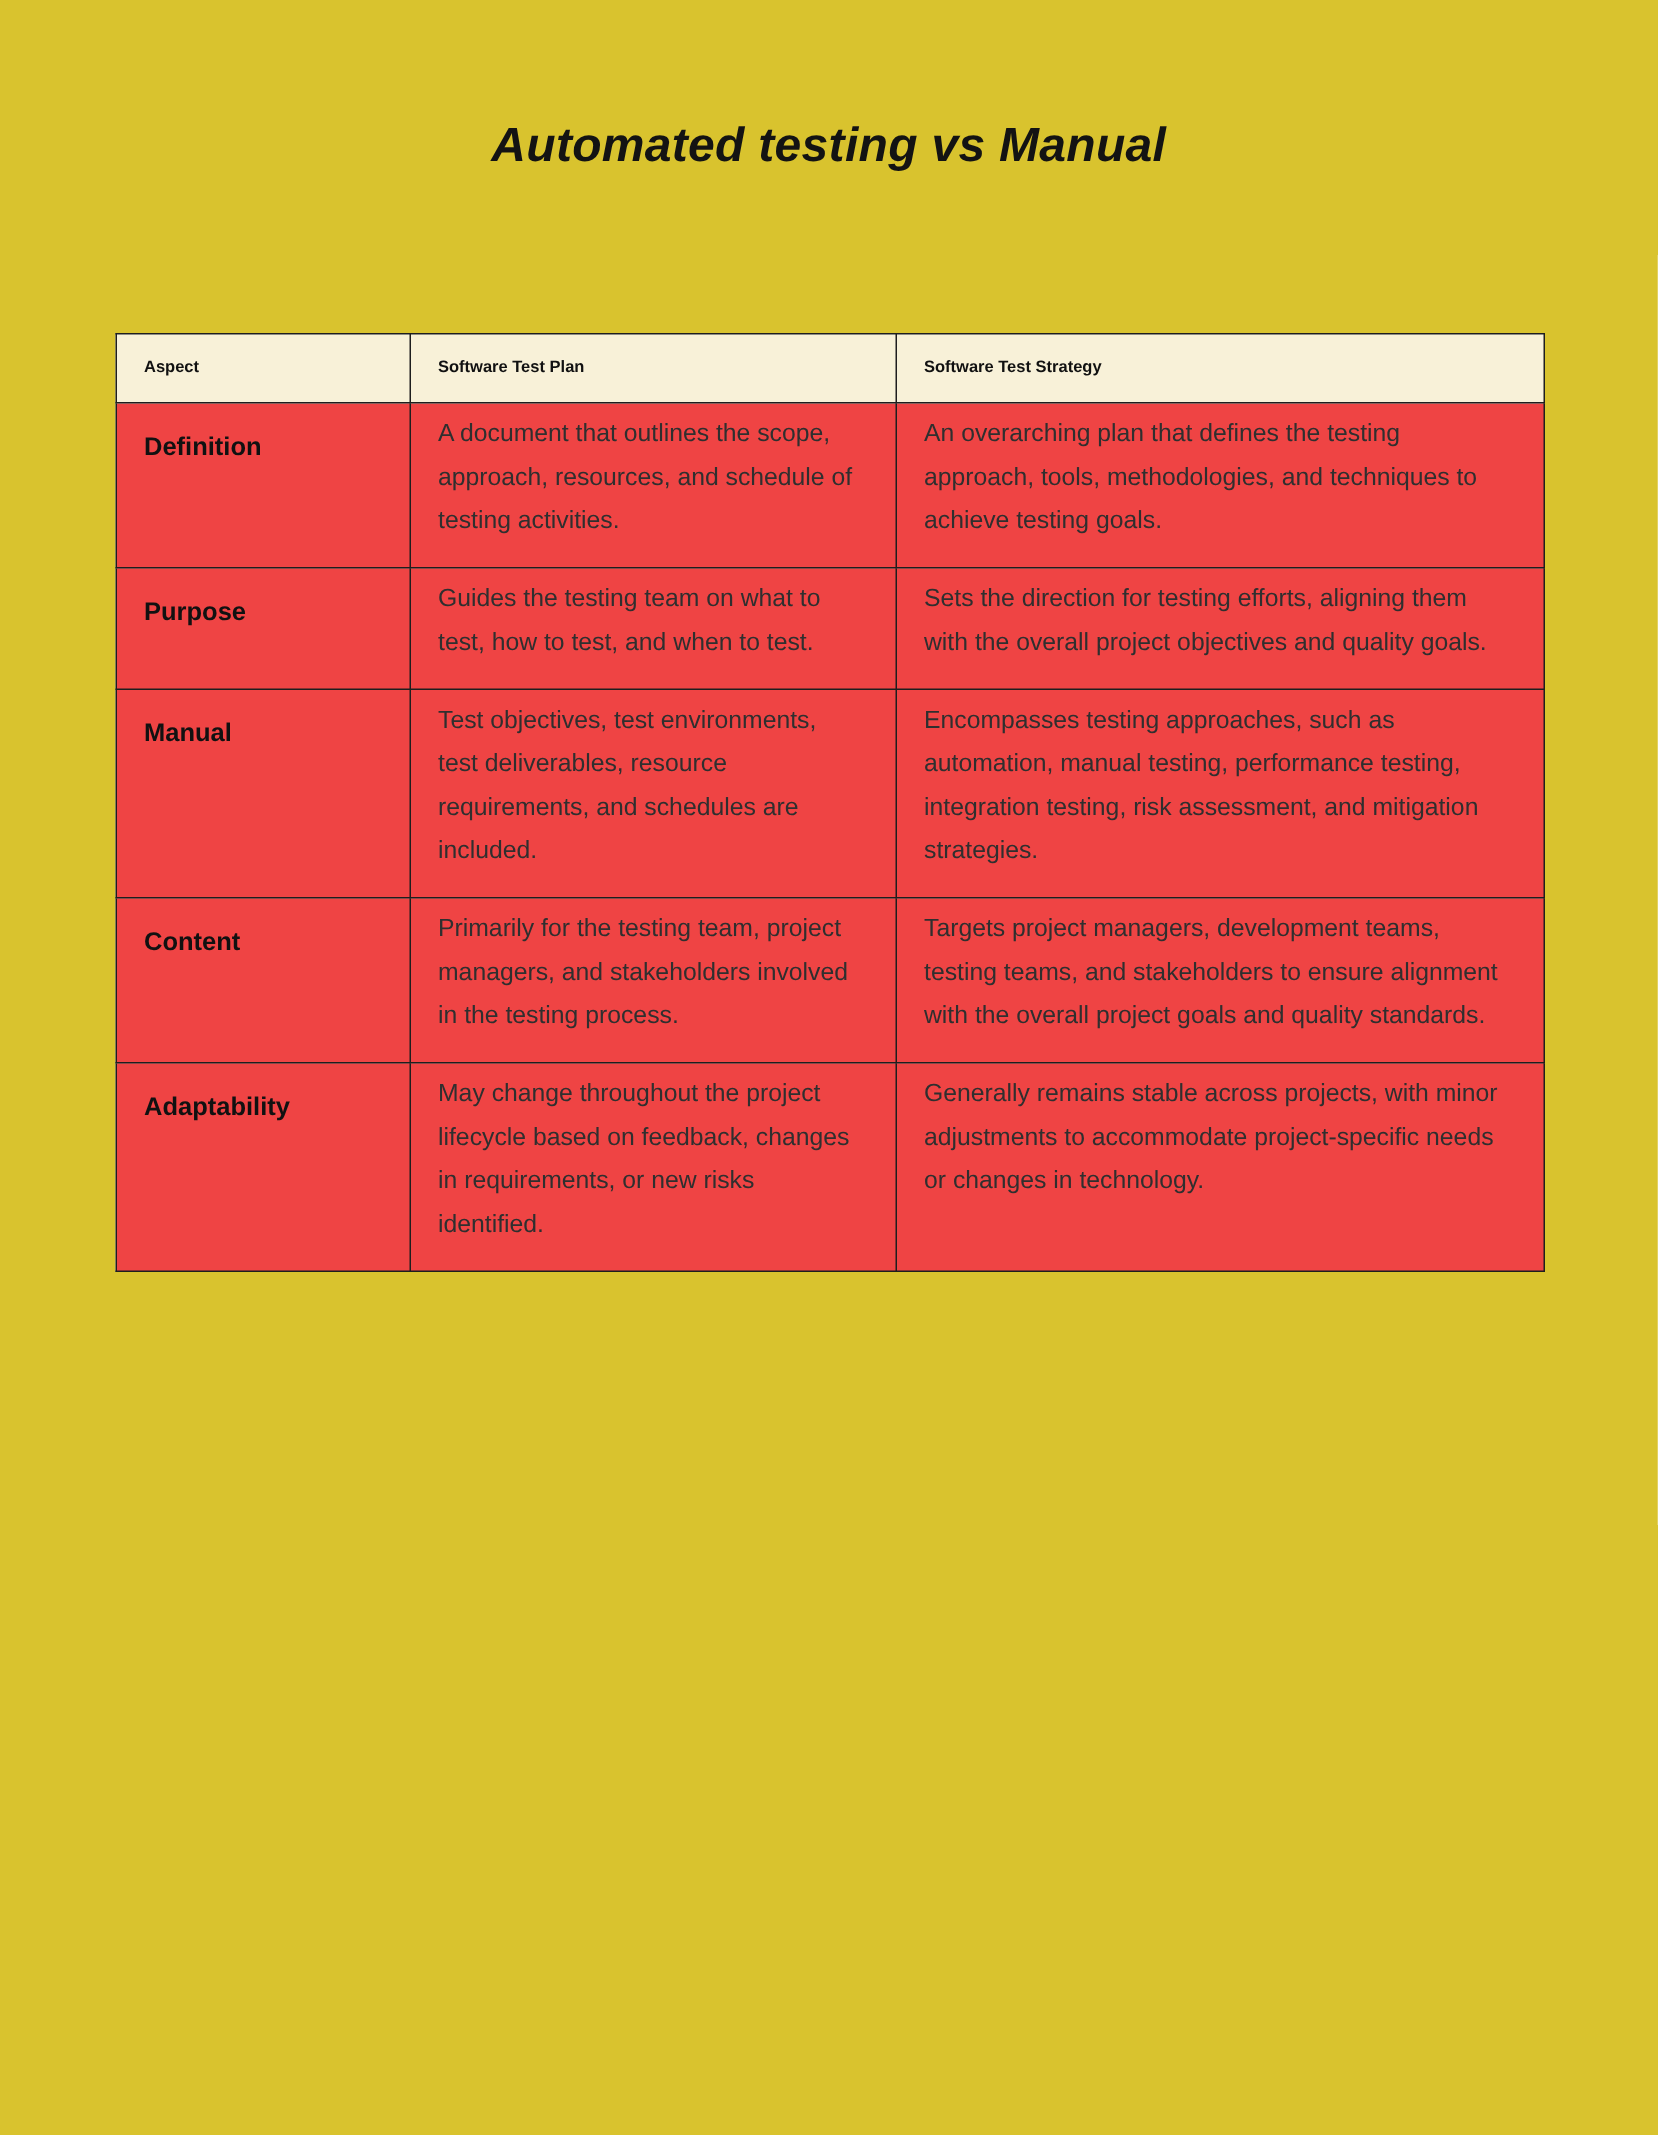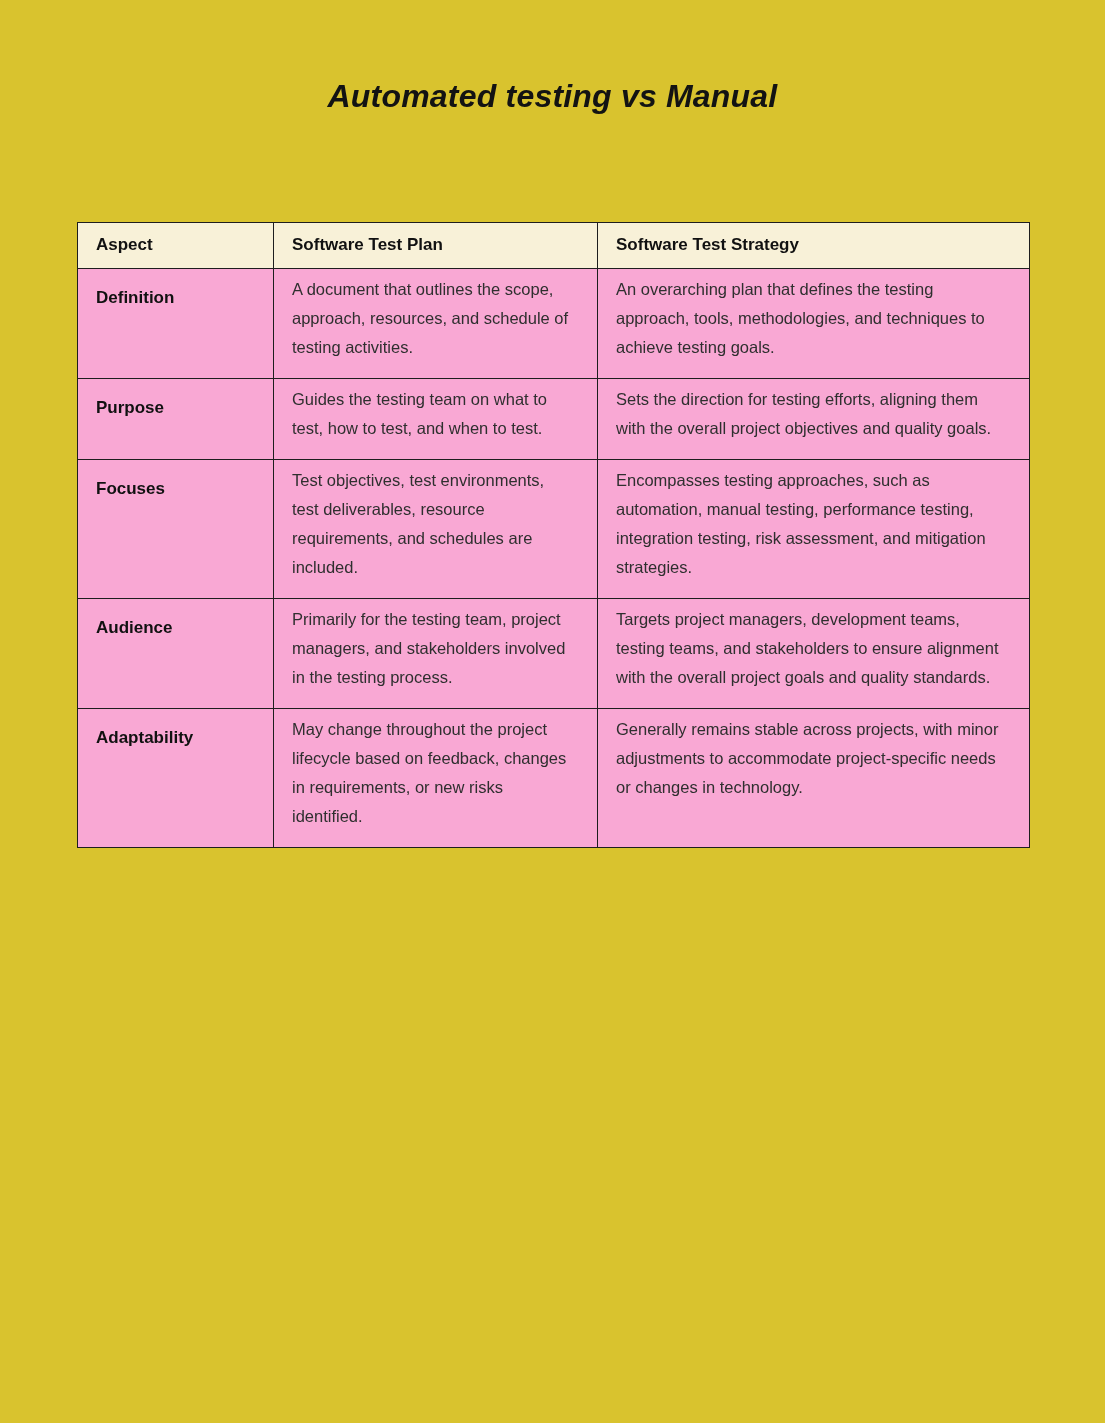--- a/index.html
+++ b/index.html
@@ -40,27 +40,27 @@
   table.compare col.c2 { width: 324px; }
   table.compare col.c3 { width: 432px; }
   table.compare th, table.compare td {
     border: 1.5px solid #1e1e1e;
     vertical-align: top;
     text-align: left;
   }
   table.compare th {
     background: #f8f1d8;
     color: #111111;
-    font-size: 17px;
+    font-size: 11px;
     font-weight: 700;
     padding: 11px 18px 12px 18px;
     line-height: 22px;
   }
   table.compare td {
-    background: #f9a8d4;
+    background: #ef4444;
     padding: 6px 24px 16px 18px;
     font-size: 16.5px;
     line-height: 29px;
     color: #2f2f2f;
   }
   table.compare td.aspect {
     font-weight: 700;
     color: #111111;
     font-size: 17px;
     line-height: 27px;
@@ -94,26 +94,26 @@
         <td class="aspect">Definition</td>
         <td>A document that outlines the scope, approach, resources, and schedule of testing activities.</td>
         <td>An overarching plan that defines the testing approach, tools, methodologies, and techniques to achieve testing goals.</td>
       </tr>
       <tr>
         <td class="aspect">Purpose</td>
         <td>Guides the testing team on what to test, how to test, and when to test.</td>
         <td>Sets the direction for testing efforts, aligning them with the overall project objectives and quality goals.</td>
       </tr>
       <tr>
-        <td class="aspect">Focuses</td>
+        <td class="aspect">Manual</td>
         <td>Test objectives, test environments, test deliverables, resource requirements, and schedules are included.</td>
         <td>Encompasses testing approaches, such as automation, manual testing, performance testing, integration testing, risk assessment, and mitigation strategies.</td>
       </tr>
       <tr>
-        <td class="aspect">Audience</td>
+        <td class="aspect">Content</td>
         <td>Primarily for the testing team, project managers, and stakeholders involved in the testing process.</td>
         <td>Targets project managers, development teams, testing teams, and stakeholders to ensure alignment with the overall project goals and quality standards.</td>
       </tr>
       <tr>
         <td class="aspect">Adaptability</td>
         <td>May change throughout the project lifecycle based on feedback, changes in requirements, or new risks identified.</td>
         <td>Generally remains stable across projects, with minor adjustments to accommodate project-specific needs or changes in technology.</td>
       </tr>
     </tbody>
   </table>

